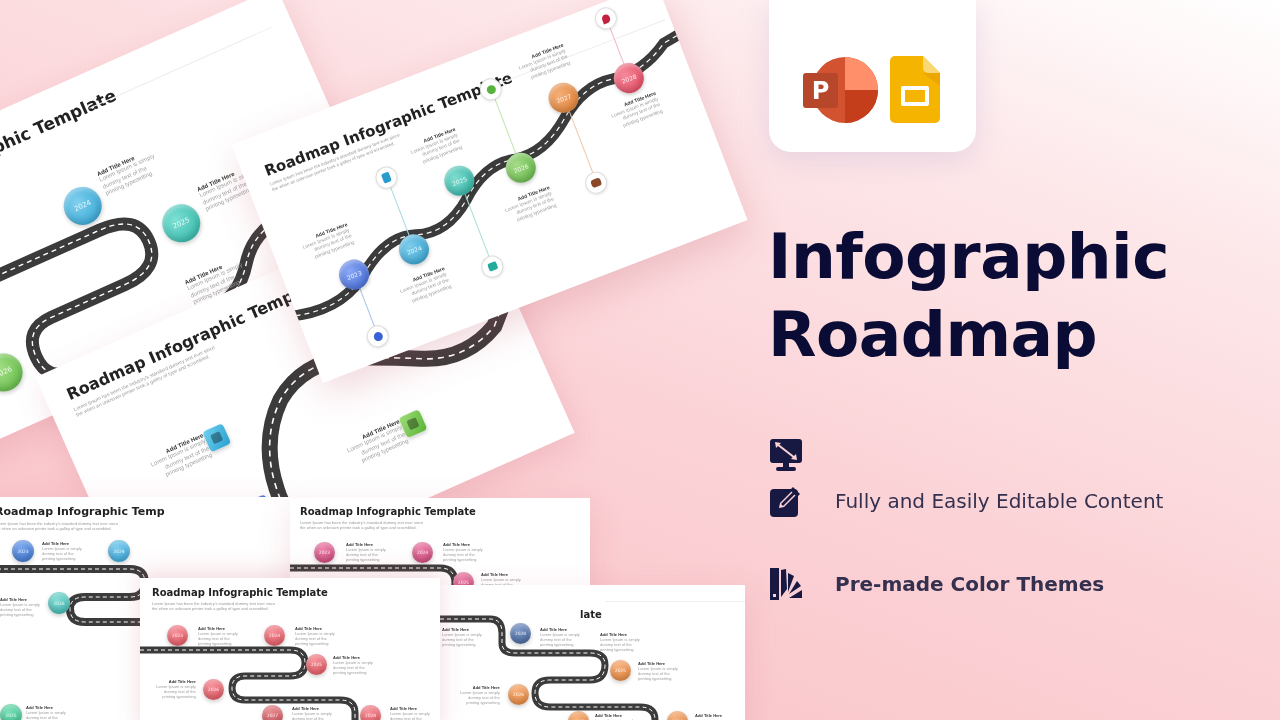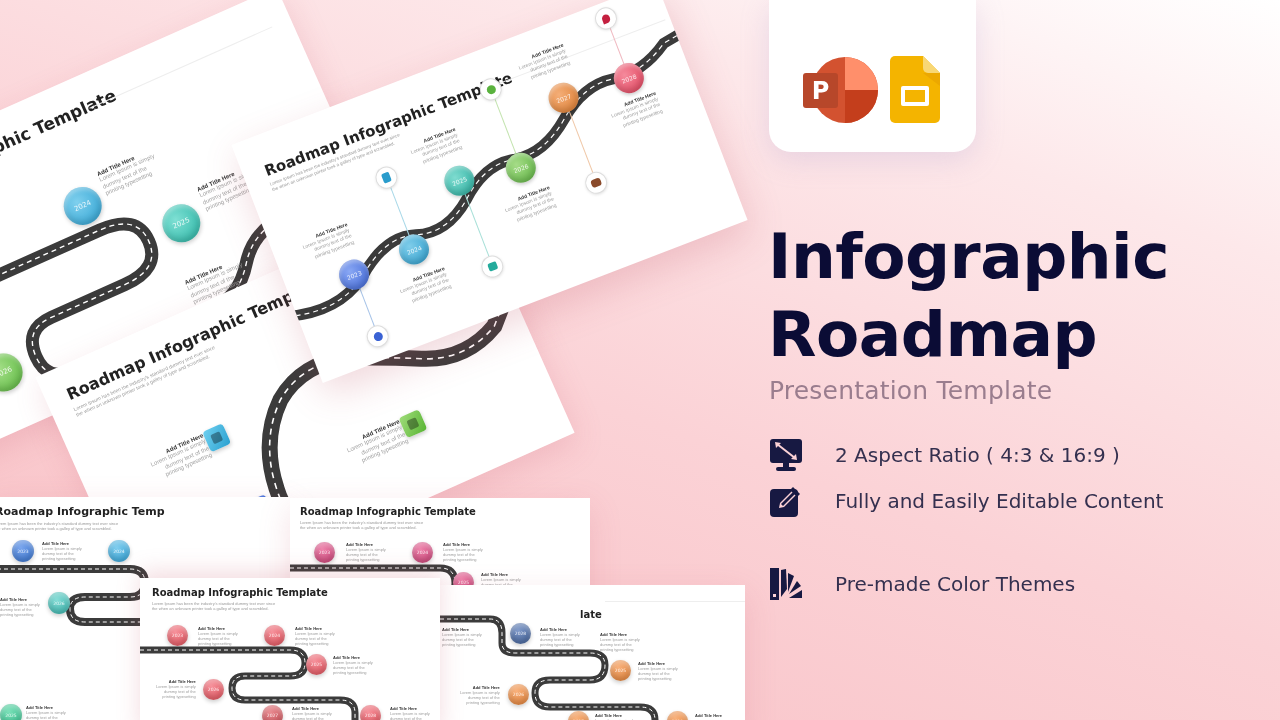--- a/index.html
+++ b/index.html
@@ -491,45 +491,43 @@
       <path d="M33 17 L50 17 L50 30 Z" fill="#e8a300" opacity="0.7"></path>
       <rect x="11" y="30" width="28" height="20" rx="2" fill="#fff"></rect>
       <rect x="15" y="34" width="20" height="12" fill="#f4b400"></rect>
     </svg>
   </div>
 
   <div class="hero-title">
     <div>Infographic</div>
     <div>Roadmap</div>
   </div>
-  <div class="hero-sub">Presentation Template</div>
 
   <div class="feature" style="top:438px;">
     <svg class="ficon" viewBox="0 0 34 34">
       <rect x="1" y="1" width="32" height="24" rx="3" fill="#171942"></rect>
       <rect x="14" y="25" width="6" height="4" fill="#171942"></rect>
       <rect x="7" y="29" width="20" height="4" rx="2" fill="#171942"></rect>
       <line x1="8" y1="6" x2="26" y2="20" stroke="#fbd2d6" stroke-width="2"></line>
       <path d="M6 4 L12 5 L7 10 Z" fill="#fbd2d6"></path>
       <path d="M28 22 L22 21 L27 16 Z" fill="#fbd2d6"></path>
     </svg>
-    <span class="flabel">2 Aspect Ratio ( 4:3 &amp; 16:9 )</span>
   </div>
 
   <div class="feature" style="top:484px;">
     <svg class="ficon" viewBox="0 0 34 34">
       <rect x="1" y="5" width="28" height="28" rx="4" fill="#171942"></rect>
       <path d="M10 24 L11 19 L24 6 L28 10 L15 23 Z" fill="#fbd2d6"></path>
       <path d="M24 3 L31 10 L28 13 L21 6 Z" fill="#171942"></path>
       <path d="M12 20 L25 7 L27 9 L14 22 Z" fill="#171942"></path>
     </svg>
     <span class="flabel">Fully and Easily Editable Content</span>
   </div>
 
-  <div class="feature" style="top:567px;">
+  <div class="feature" style="top:567px;font-weight:bold;">
     <svg class="ficon" viewBox="0 0 34 34">
       <rect x="1" y="1" width="9" height="32" fill="#171942"></rect>
       <rect x="4" y="27" width="3" height="3" fill="#fbd2d6"></rect>
       <path d="M12 3 L17 2 L18 22 L12 30 Z" fill="#171942"></path>
       <path d="M19 6 L25 9 L19 25 Z" fill="#171942"></path>
       <path d="M20 27 L28 14 L32 19 Z" fill="#171942"></path>
       <path d="M20 31 L33 23 L33 31 Z" fill="#171942"></path>
     </svg>
     <span class="flabel">Pre-made Color Themes</span>
   </div>

